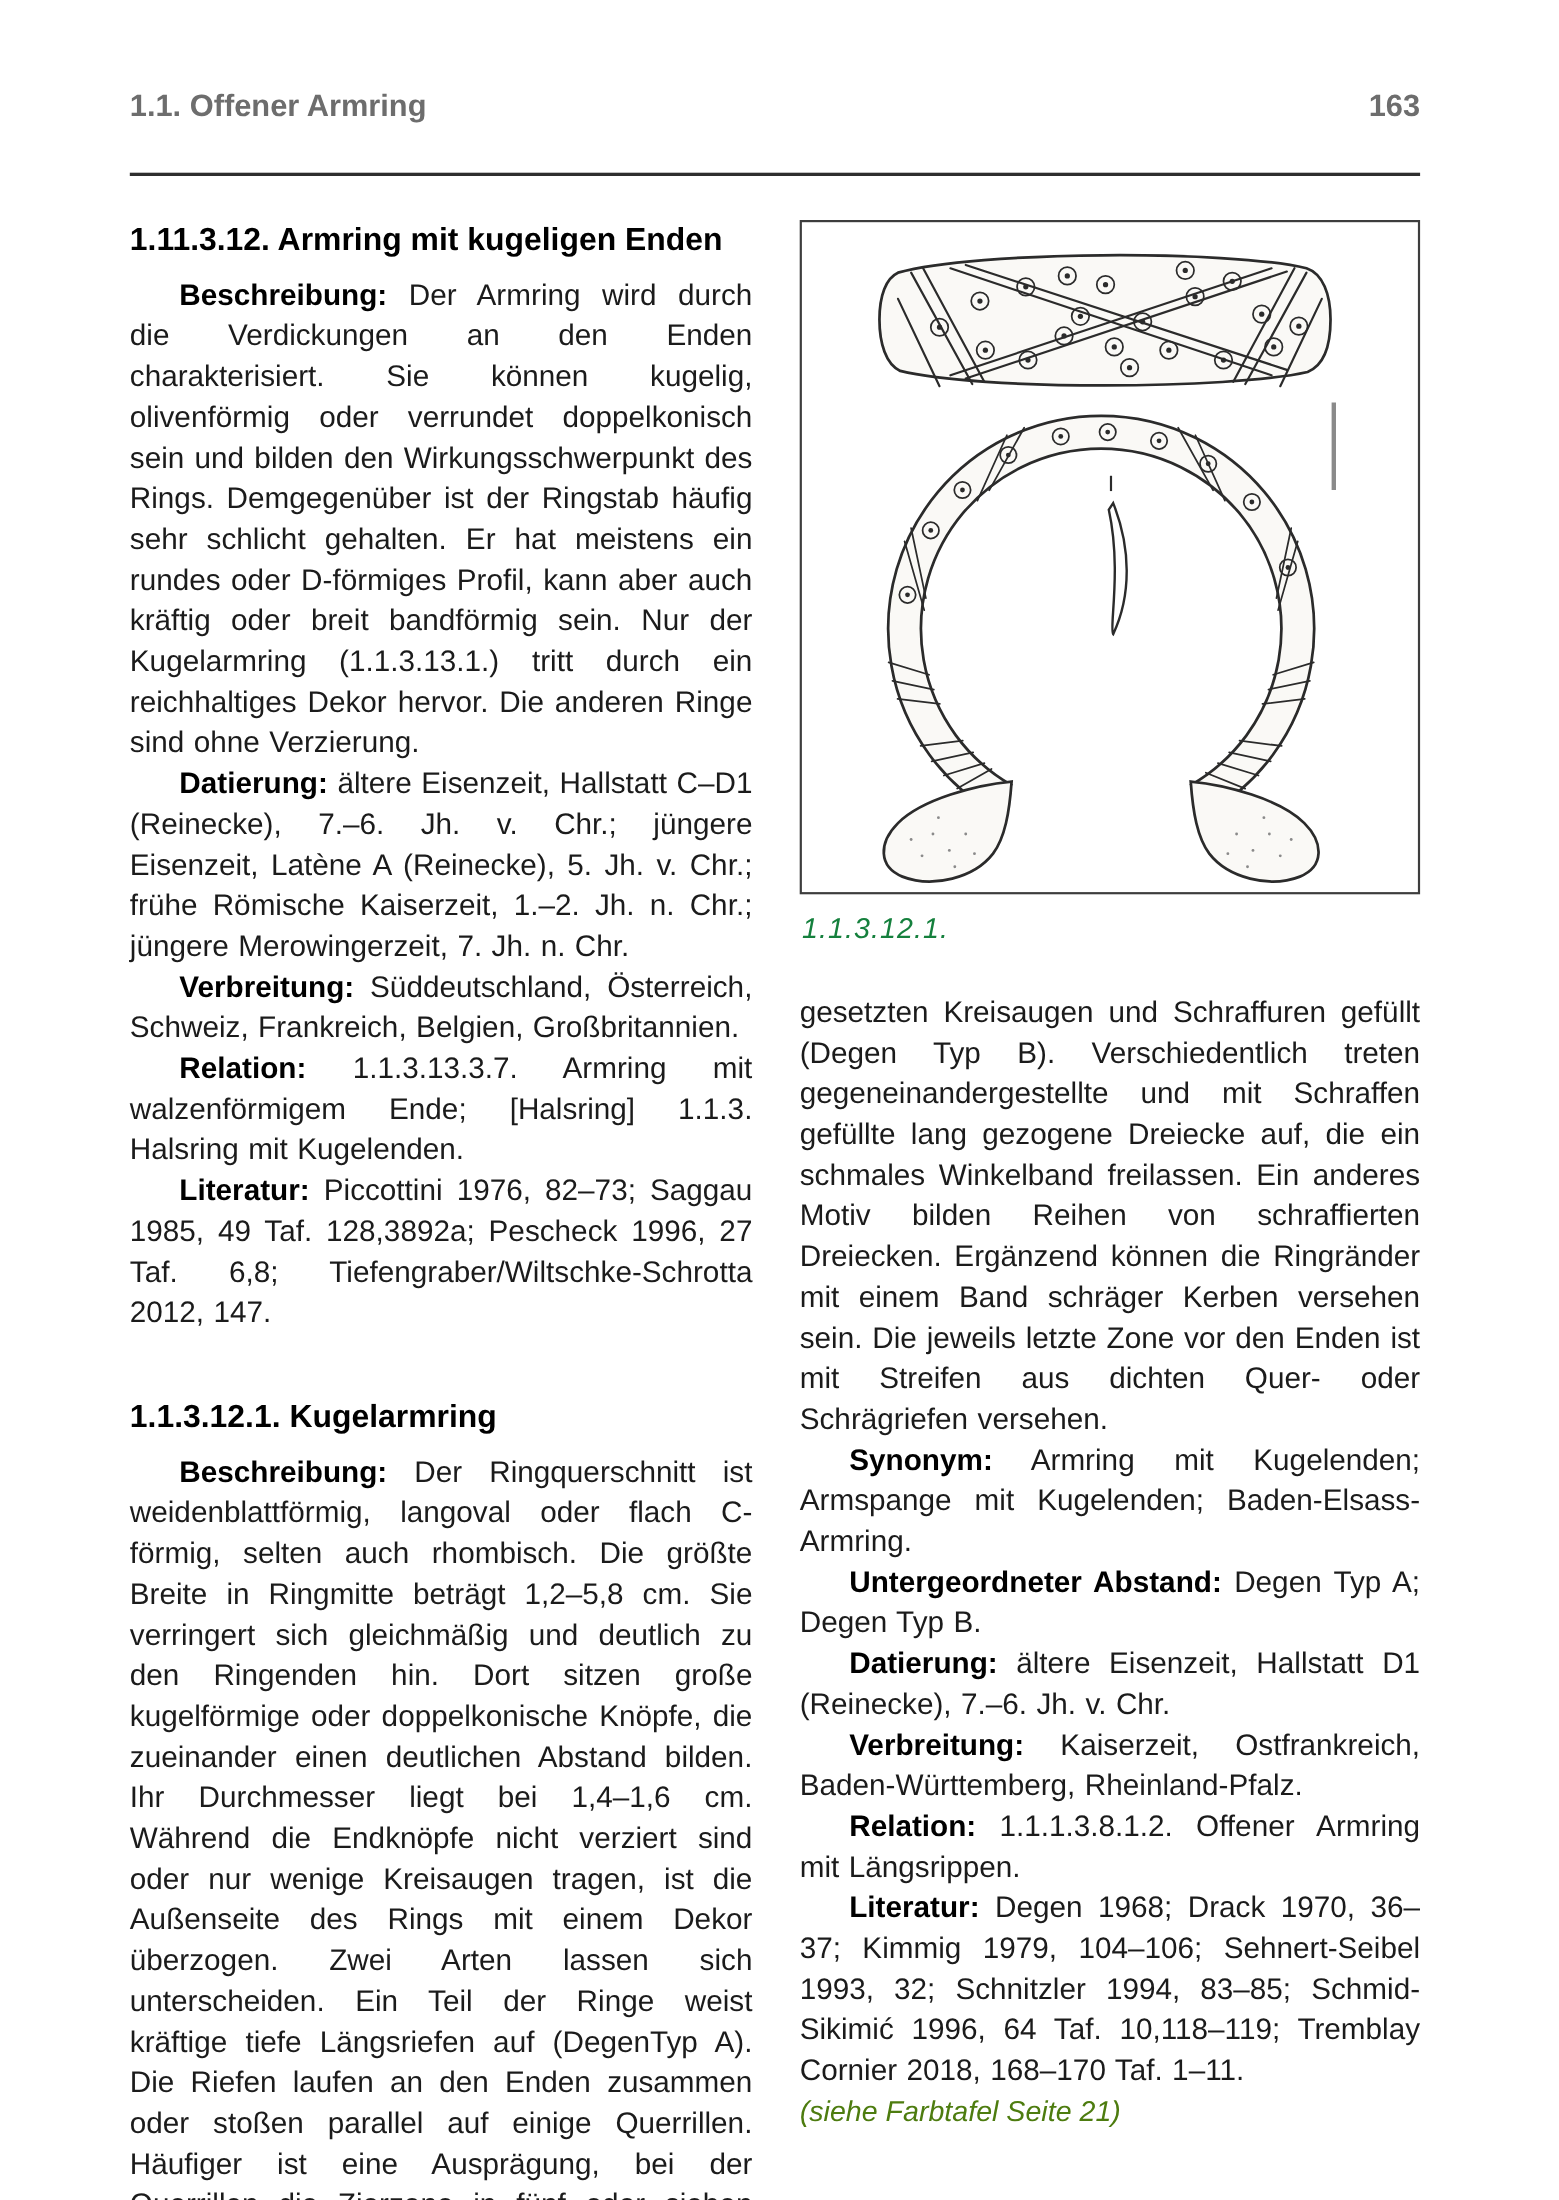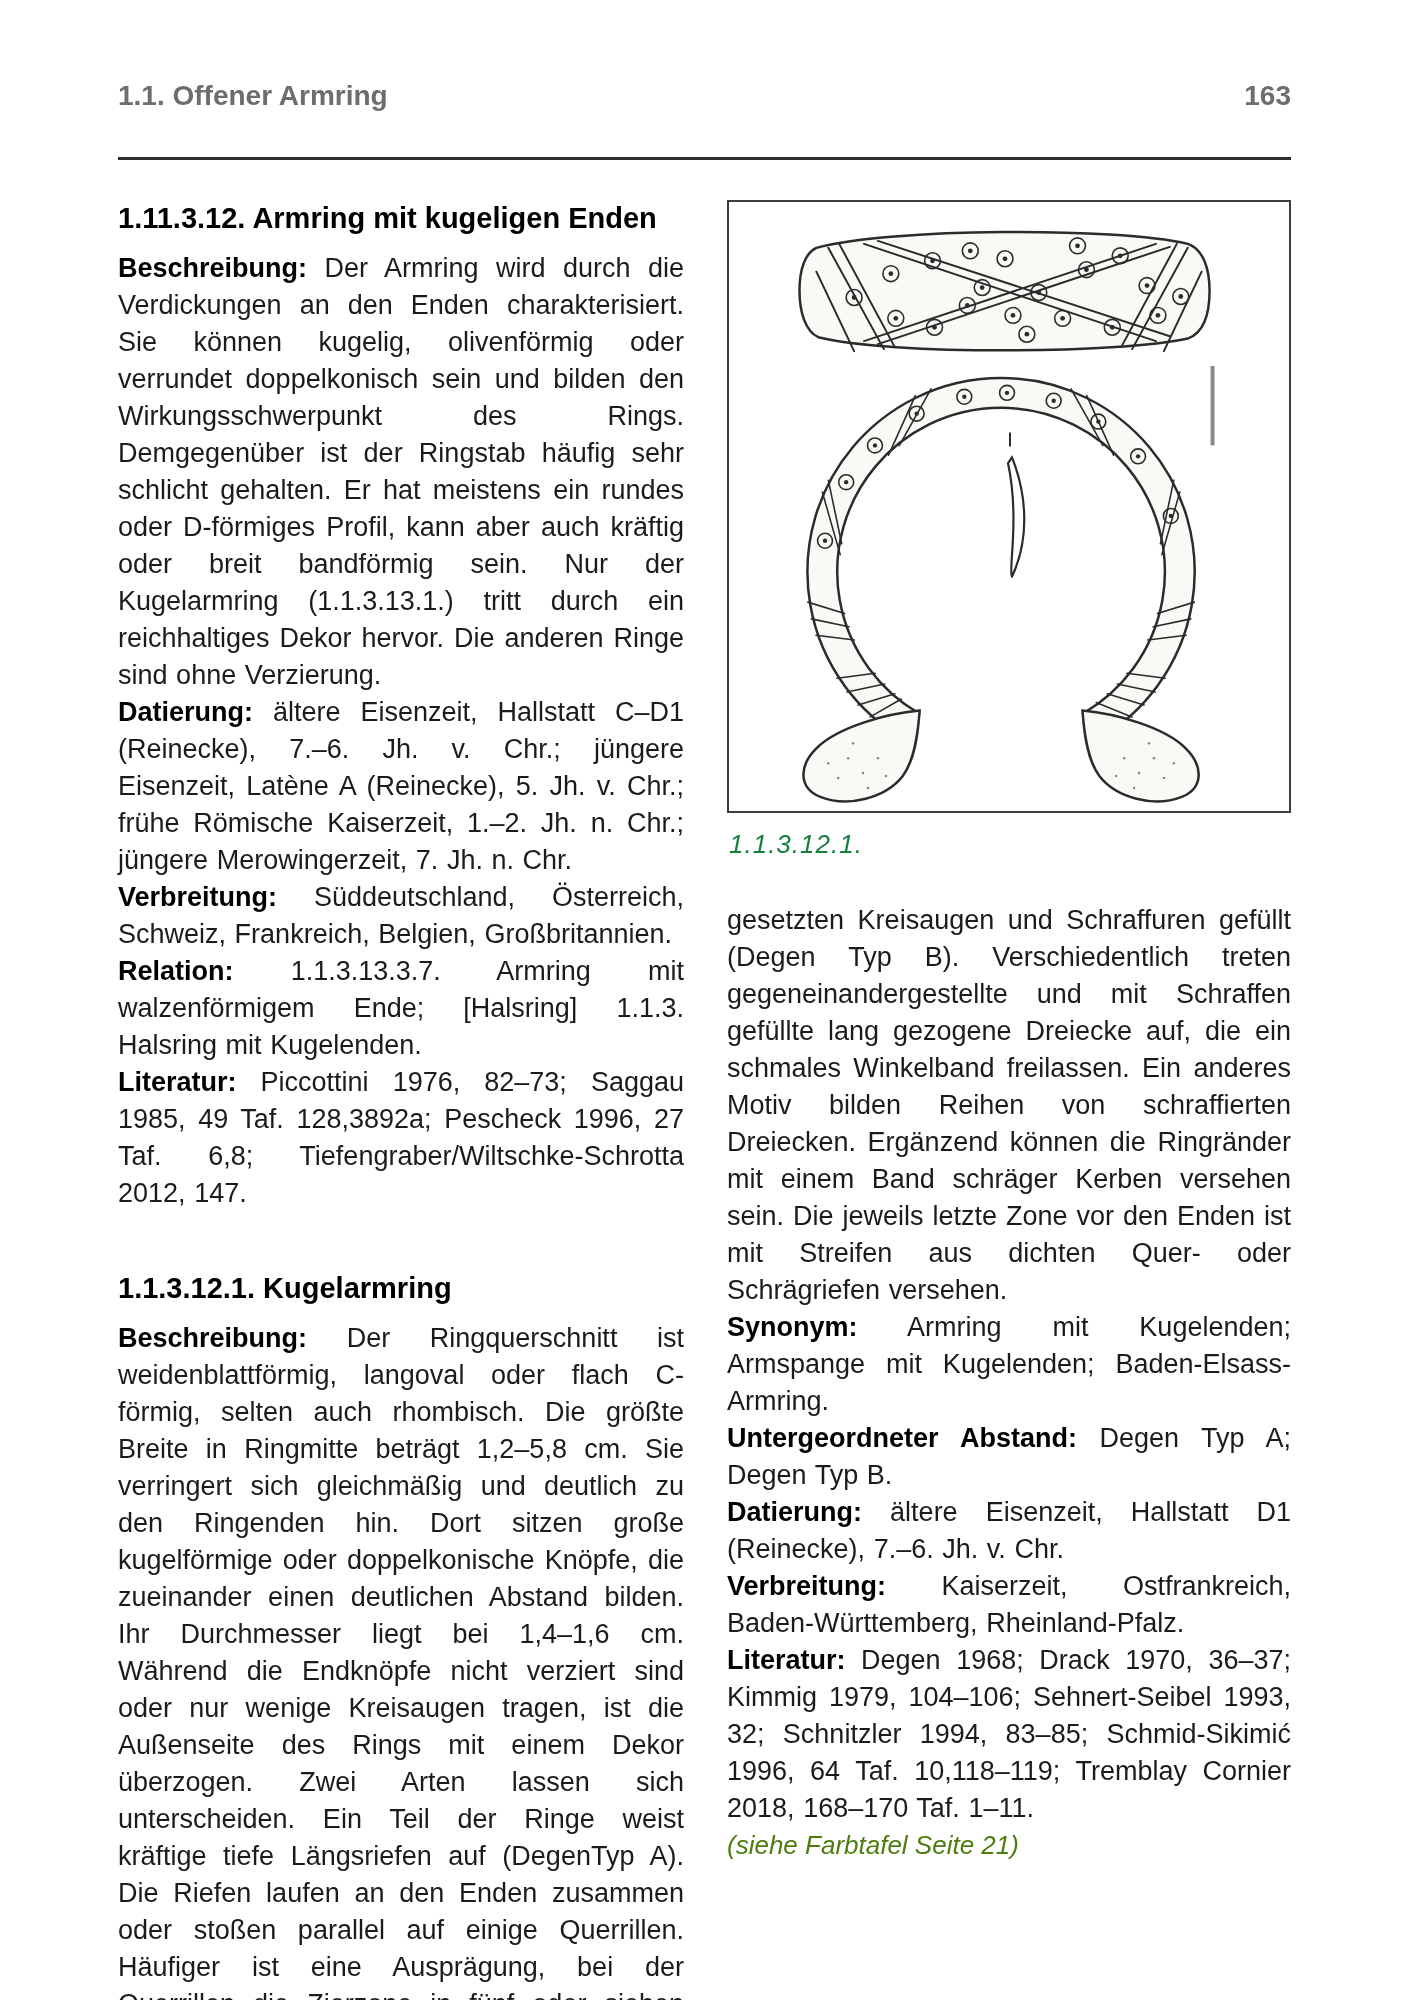--- a/index.html
+++ b/index.html
@@ -23,21 +23,21 @@
   .section-heading {
     font-size:29px; font-weight:bold; color:#000;
     margin:0 0 13px 0; line-height:37px;
   }
   .section-heading.second { margin-top:58px; }
   p.entry {
     margin:0; font-size:27px; line-height:37px;
     text-align:justify; hyphens:auto; color:#1b1b1b;
     word-spacing:0.04em;
   }
-  p.entry b { color:#000; }
+  p.entry b { color:#000;margin-left:45px; }
   .figure-box {
     width:564px; height:613px; box-sizing:border-box;
     border:2px solid #3d3d3d; background:#fff;
   }
   .figure-caption {
     margin:16px 0 0 2px; font-size:26px; font-style:italic;
     letter-spacing:1px; color:#15803d;
   }
   .continuation { margin-top:42px !important; }
   .see-note {
@@ -196,16 +196,17 @@
   </div>
 
   <p class="figure-caption">1.1.3.12.1.</p>
 
   <p class="entry continuation"><span>gesetzten Kreisaugen und Schraffuren gefüllt (Degen Typ B). Verschiedentlich treten gegeneinandergestellte und mit Schraffen gefüllte lang gezogene Dreiecke auf, die ein schmales Winkelband freilassen. Ein anderes Motiv bilden Reihen von schraffierten Dreiecken. Ergänzend können die Ringränder mit einem Band schräger Kerben versehen sein. Die jeweils letzte Zone vor den Enden ist mit Streifen aus dichten Quer- oder Schrägriefen versehen.</span></p>
 
   <p class="entry"><b>Synonym:</b> <span>Armring mit Kugelenden; Armspange mit Kugelenden; Baden-Elsass-Armring.</span></p>
   <p class="entry"><b>Untergeordneter Abstand:</b> <span>Degen Typ A; Degen Typ B.</span></p>
   <p class="entry"><b>Datierung:</b> <span>ältere Eisenzeit, Hallstatt D1 (Reinecke), 7.–6. Jh. v. Chr.</span></p>
   <p class="entry"><b>Verbreitung:</b> <span>Kaiserzeit, Ostfrankreich, Baden-Württemberg, Rheinland-Pfalz.</span></p>
+  <p class="entry"><b>Relation:</b> <span>1.1.1.3.8.1.2. Offener Armring mit Längsrippen.</span></p>
   <p class="entry"><b>Literatur:</b> <span>Degen 1968; Drack 1970, 36–37; Kimmig 1979, 104–106; Sehnert-Seibel 1993, 32; Schnitzler 1994, 83–85; Schmid-Sikimić 1996, 64 Taf. 10,118–119; Tremblay Cornier 2018, 168–170 Taf. 1–11.</span></p>
 
   <p class="see-note">(siehe Farbtafel Seite 21)</p>
 </div>
 
 </body></html>

